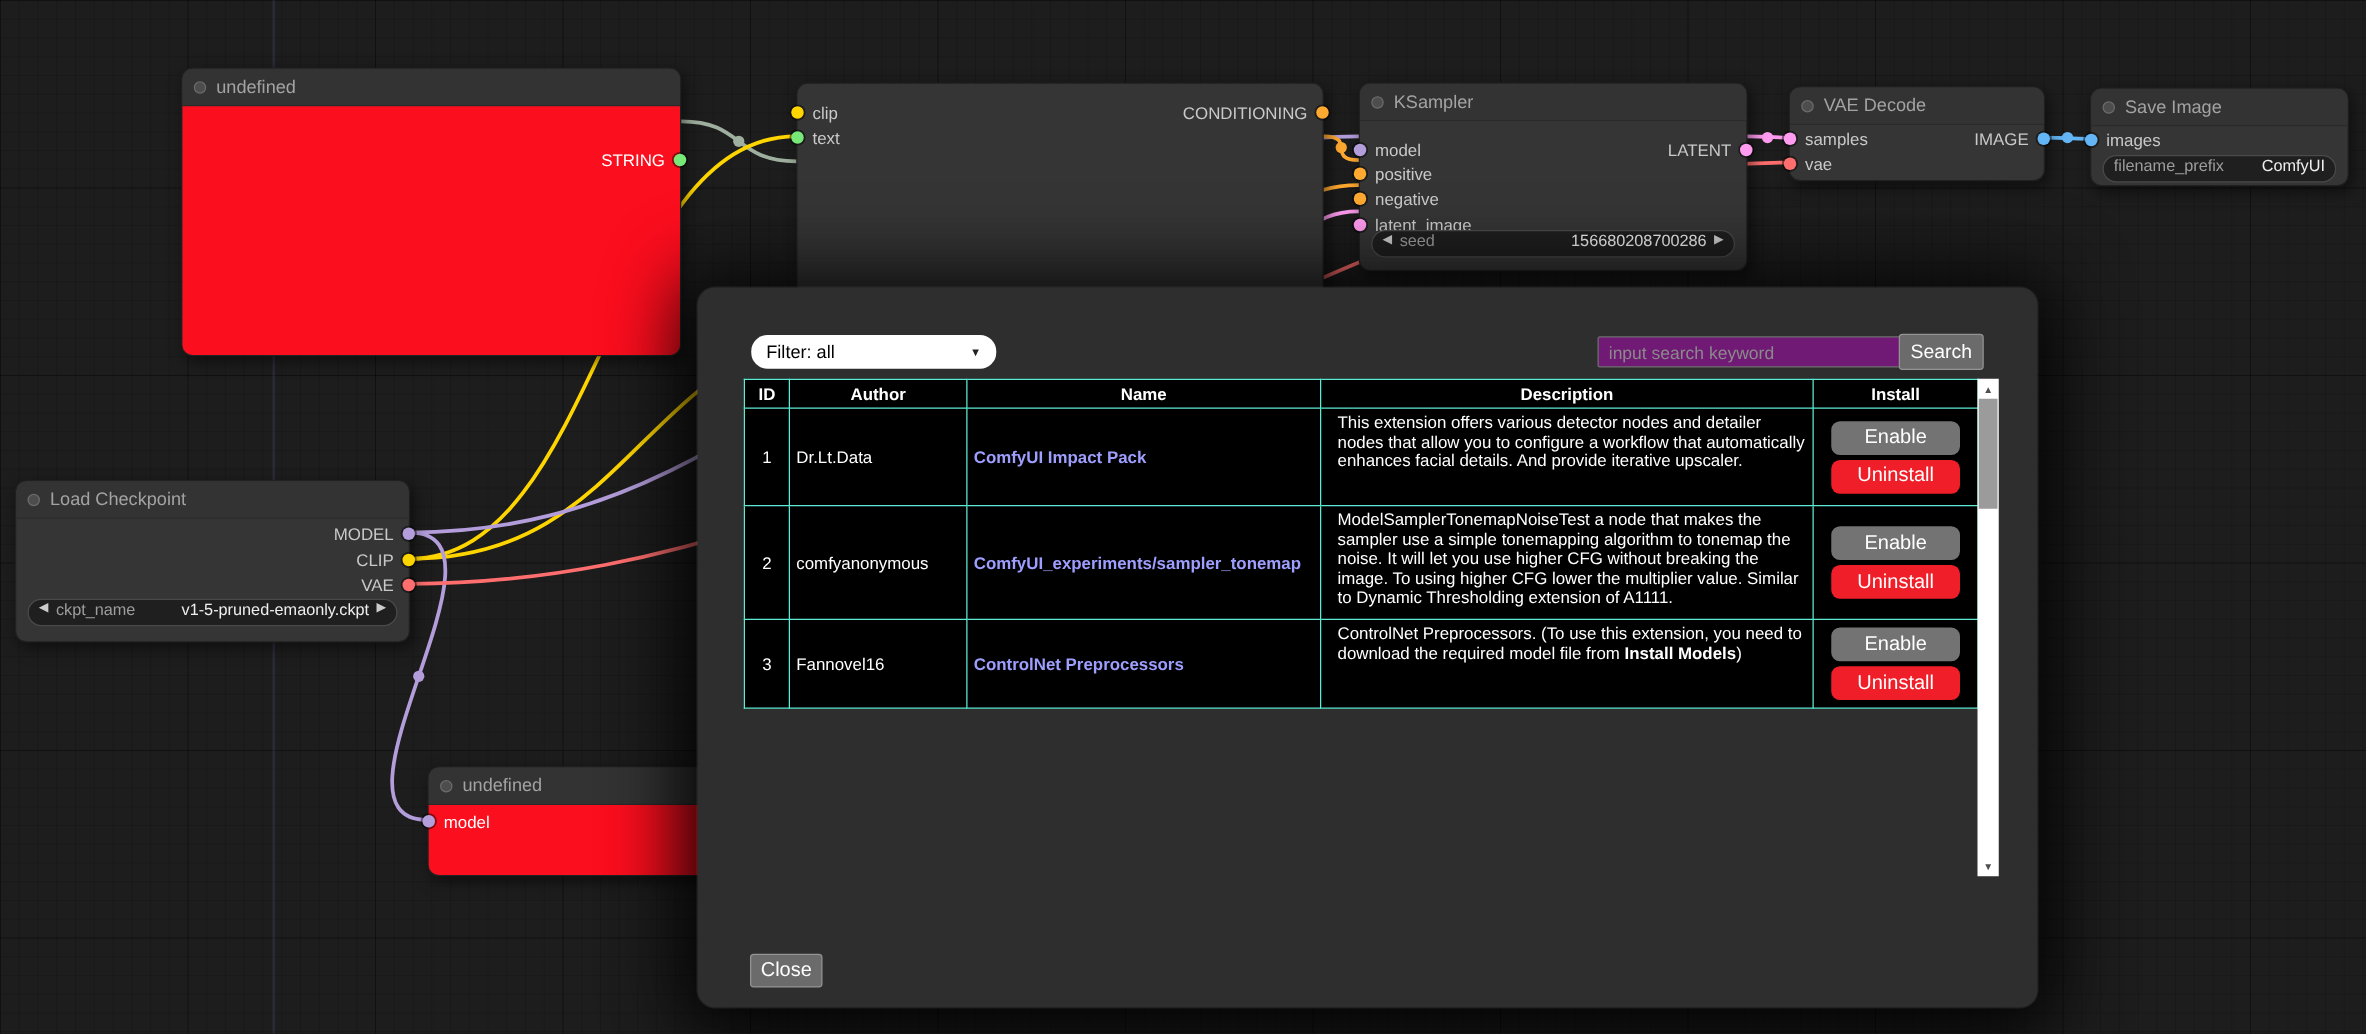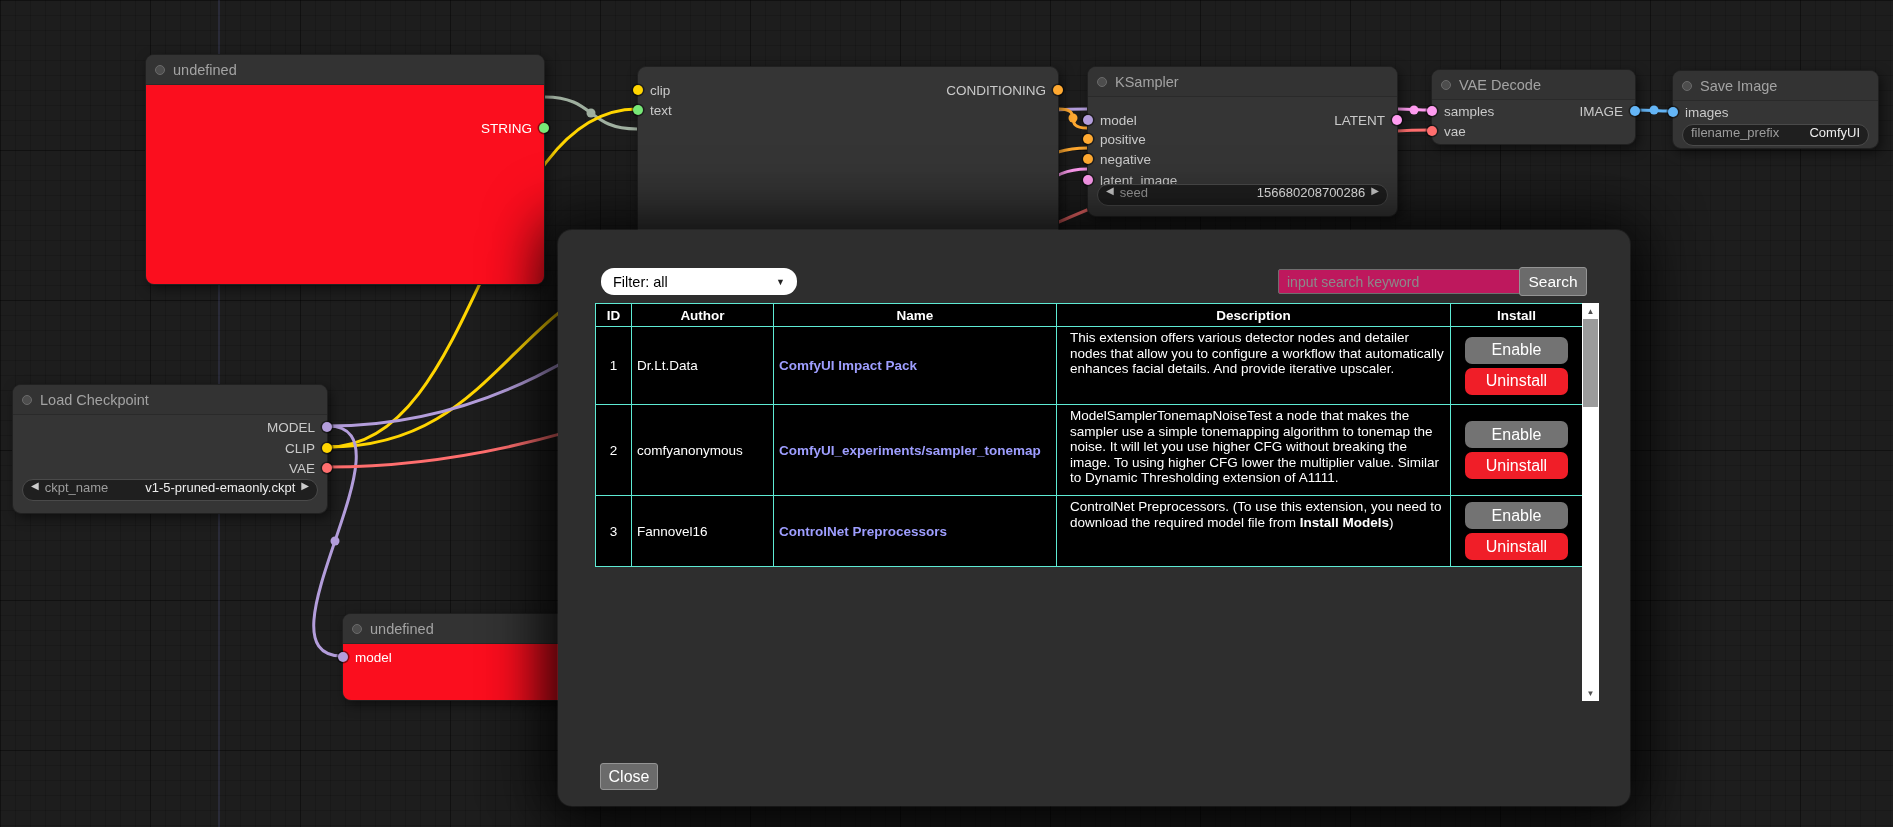--- a/index.html
+++ b/index.html
@@ -41,21 +41,21 @@
   .wvalue { color:#eeeeee; white-space:nowrap; margin-left:auto; }
 
   
   .dialog { position:absolute; left:558px; top:197px; width:1072px; height:576px; z-index:10;
             background:#2e2e2e; border-radius:14px;
             box-shadow:0 0 0 1px rgba(255,255,255,.06), 0 0 55px 18px rgba(0,0,0,.55), 0 16px 60px rgba(0,0,0,.7);margin-top:33px; }
   .filter-select { position:absolute; left:43px; top:38px; width:196px; height:27px; background:#ffffff;
             color:#000; border-radius:13px; display:flex; align-items:center; justify-content:space-between;
             padding:0 12px; font-size:14.5px; cursor:default; }
   .caret { font-size:9px; color:#222; }
-  .search-input { position:absolute; left:720px; top:39px; width:273px; height:25px; background:#be185d;
+  .search-input { position:absolute; left:720px; top:39px; width:273px; height:25px; background:#701a75;
             border:1px solid #6f6f6f; border-radius:2px; color:#dddddd; font-size:14px; padding:0 8px;
             font-family:"Liberation Sans", sans-serif; }
   .search-input::placeholder { color:#8a8a8a; }
   .btn-sys { background:#6b6b6b; color:#ffffff; border:1px solid #949494; border-radius:3px;
             font-family:"Liberation Sans", sans-serif; }
   .search-btn { position:absolute; left:961px; top:37px; width:68px; height:29px; font-size:15.5px; }
   .close-btn  { position:absolute; left:42px; top:533px; width:58px; height:27px; font-size:16px; }
 
   .ext-table { position:absolute; left:37px; top:73px; width:987px; border-collapse:collapse;
             background:#000; color:#fff; font-size:13.5px; table-layout:fixed; }

